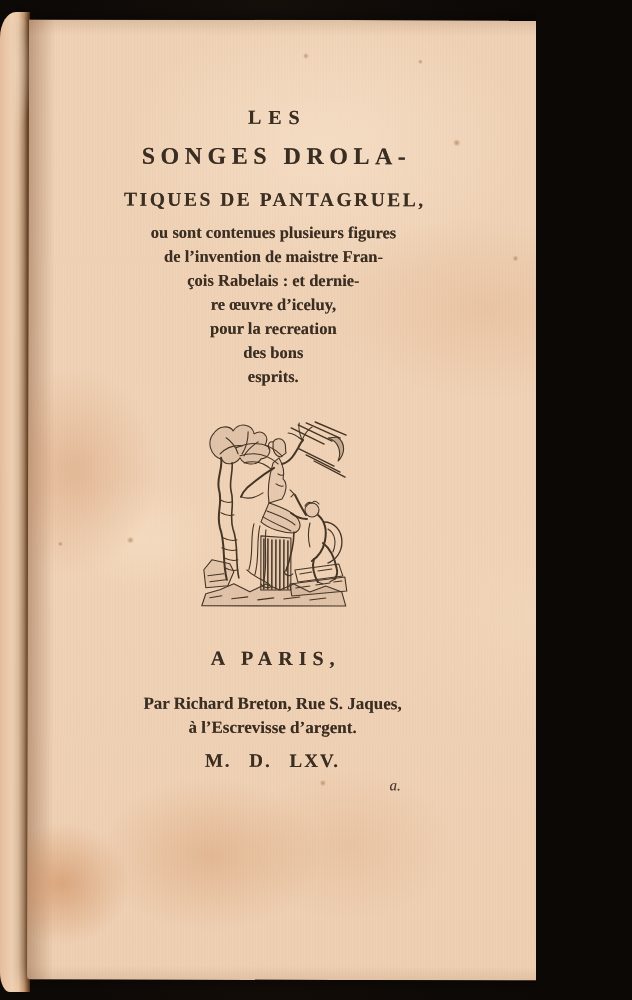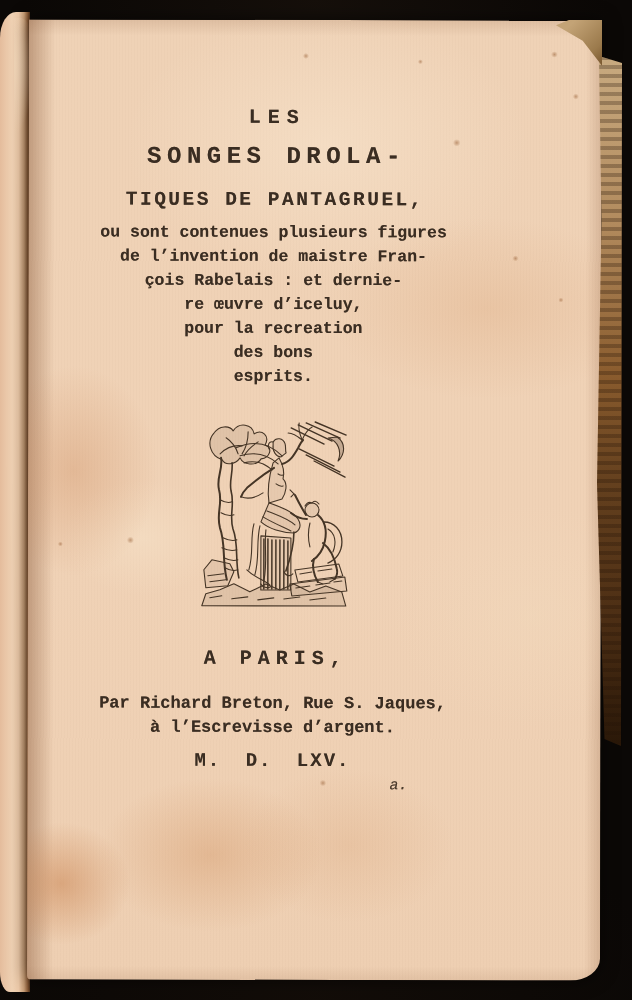--- a/index.html
+++ b/index.html
@@ -1,22 +1,22 @@
 <!DOCTYPE html>
 <html><head>
 <meta charset="utf-8">
 <style>
   html,body{margin:0;padding:0;background:#0b0806;}
   .viewport{
-    position:relative;width:632px;height:1000px;overflow:hidden;
+    position:relative;width:536px;height:1000px;overflow:hidden;
     background:
       radial-gradient(420px 260px at 50% 0%, rgba(42,30,20,.35), rgba(0,0,0,0) 70%),
       radial-gradient(500px 300px at 50% 100%, rgba(30,20,12,.4), rgba(0,0,0,0) 70%),
       #0b0806;
-    font-family:Liberation Mono, monospace;
+    font-family:Liberation Serif, serif;
   }
   
   .left-page{
     position:absolute;left:0;top:12px;width:30px;height:980px;
     background:linear-gradient(to right,
       #e4bc9c 0%, #f0d2b4 40%, #ecc9a8 62%, #c79d76 80%, #8a5c38 92%, #4f3018 100%);
     border-top-left-radius:16px 26px;
     border-bottom-left-radius:10px 20px;
   }
   .left-page-curl{

